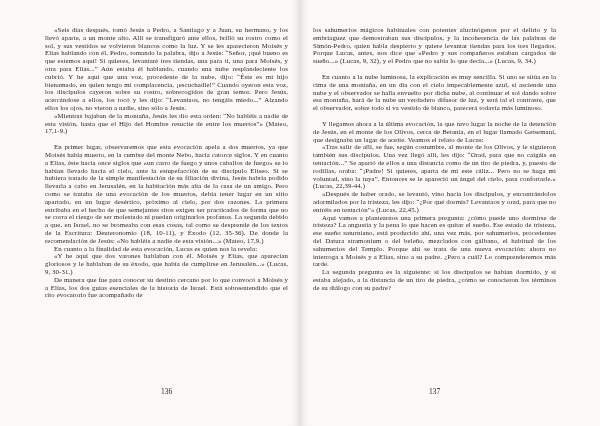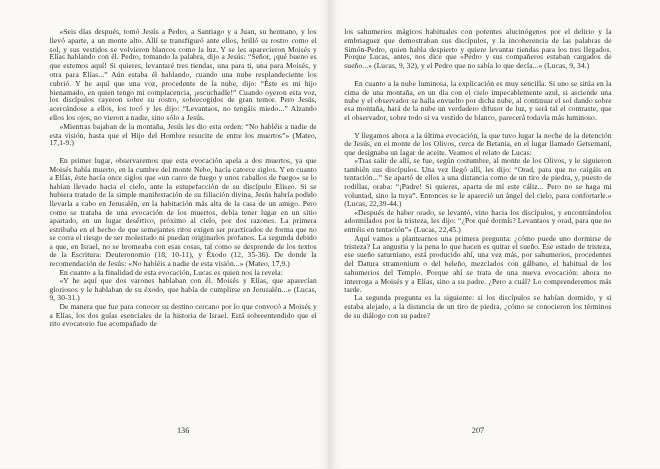--- a/index.html
+++ b/index.html
@@ -68,15 +68,15 @@
   <div class="page right">
     <div class="page-text">
         <p class="para">los sahumerios mágicos habituales con potentes alucinógenos por el delirio y la embriaguez que demostraban sus discípulos, y la incoherencia de las palabras de Simón-Pedro, quien habla despierto y quiere levantar tiendas para los tres llegados. Porque Lucas, antes, nos dice que «Pedro y sus compañeros estaban cargados de sueño...» (Lucas, 9, 32), y el Pedro que no sabía lo que decía...» (Lucas, 9, 34.)</p>
         <p class="para indent gap">En cuanto a la nube luminosa, la explicación es muy sencilla. Si uno se sitúa en la cima de una montaña, en un día con el cielo impecablemente azul, si asciende una nube y el observador se halla envuelto por dicha nube, al continuar el sol dando sobre esa montaña, hará de la nube un verdadero difusor de luz, y será tal el contraste, que el observador, sobre todo si va vestido de blanco, parecerá todavía más luminoso.</p>
         <p class="para indent gap">Y llegamos ahora a la última evocación, la que tuvo lugar la noche de la detención de Jesús, en el monte de los Olivos, cerca de Betania, en el lugar llamado Getsemaní, que designaba un lagar de aceite. Veamos el relato de Lucas:</p>
         <p class="para indent">«Tras salir de allí, se fue, según costumbre, al monte de los Olivos, y le siguieron también sus discípulos. Una vez llegó allí, les dijo: “Orad, para que no caigáis en tentación...” Se apartó de ellos a una distancia como de un tiro de piedra, y, puesto de rodillas, oraba: “¡Padre! Si quieres, aparta de mí este cáliz... Pero no se haga mi voluntad, sino la tuya”. Entonces se le apareció un ángel del cielo, para confortarle.» (Lucas, 22,39-44.)</p>
         <p class="para indent">«Después de haber orado, se levantó, vino hacia los discípulos, y encontrándolos adormilados por la tristeza, les dijo: “¿Por qué dormís? Levantaos y orad, para que no entréis en tentación”» (Lucas, 22,45.)</p>
         <p class="para indent">Aquí vamos a plantearnos una primera pregunta: ¿cómo puede uno dormirse de tristeza? La angustia y la pena lo que hacen es quitar el sueño. Ese estado de tristeza, ese sueño saturniano, está producido ahí, una vez más, por sahumerios, procedentes del Datura stramonium o del beleño, mezclados con gálbano, el habitual de los sahumerios del Templo. Porque ahí se trata de una nueva evocación: ahora no interroga a Moisés y a Elías, sino a su padre. ¿Pero a cuál? Lo comprenderemos más tarde.</p>
         <p class="para indent">La segunda pregunta es la siguiente: si los discípulos se habían dormido, y si estaba alejado, a la distancia de un tiro de piedra, ¿cómo se conocieron los términos de su diálogo con su padre?</p>
       </div>
-    <div class="page-number">207</div>
+    <div class="page-number">137</div>
   </div>
 </div>
 
 </body></html>

